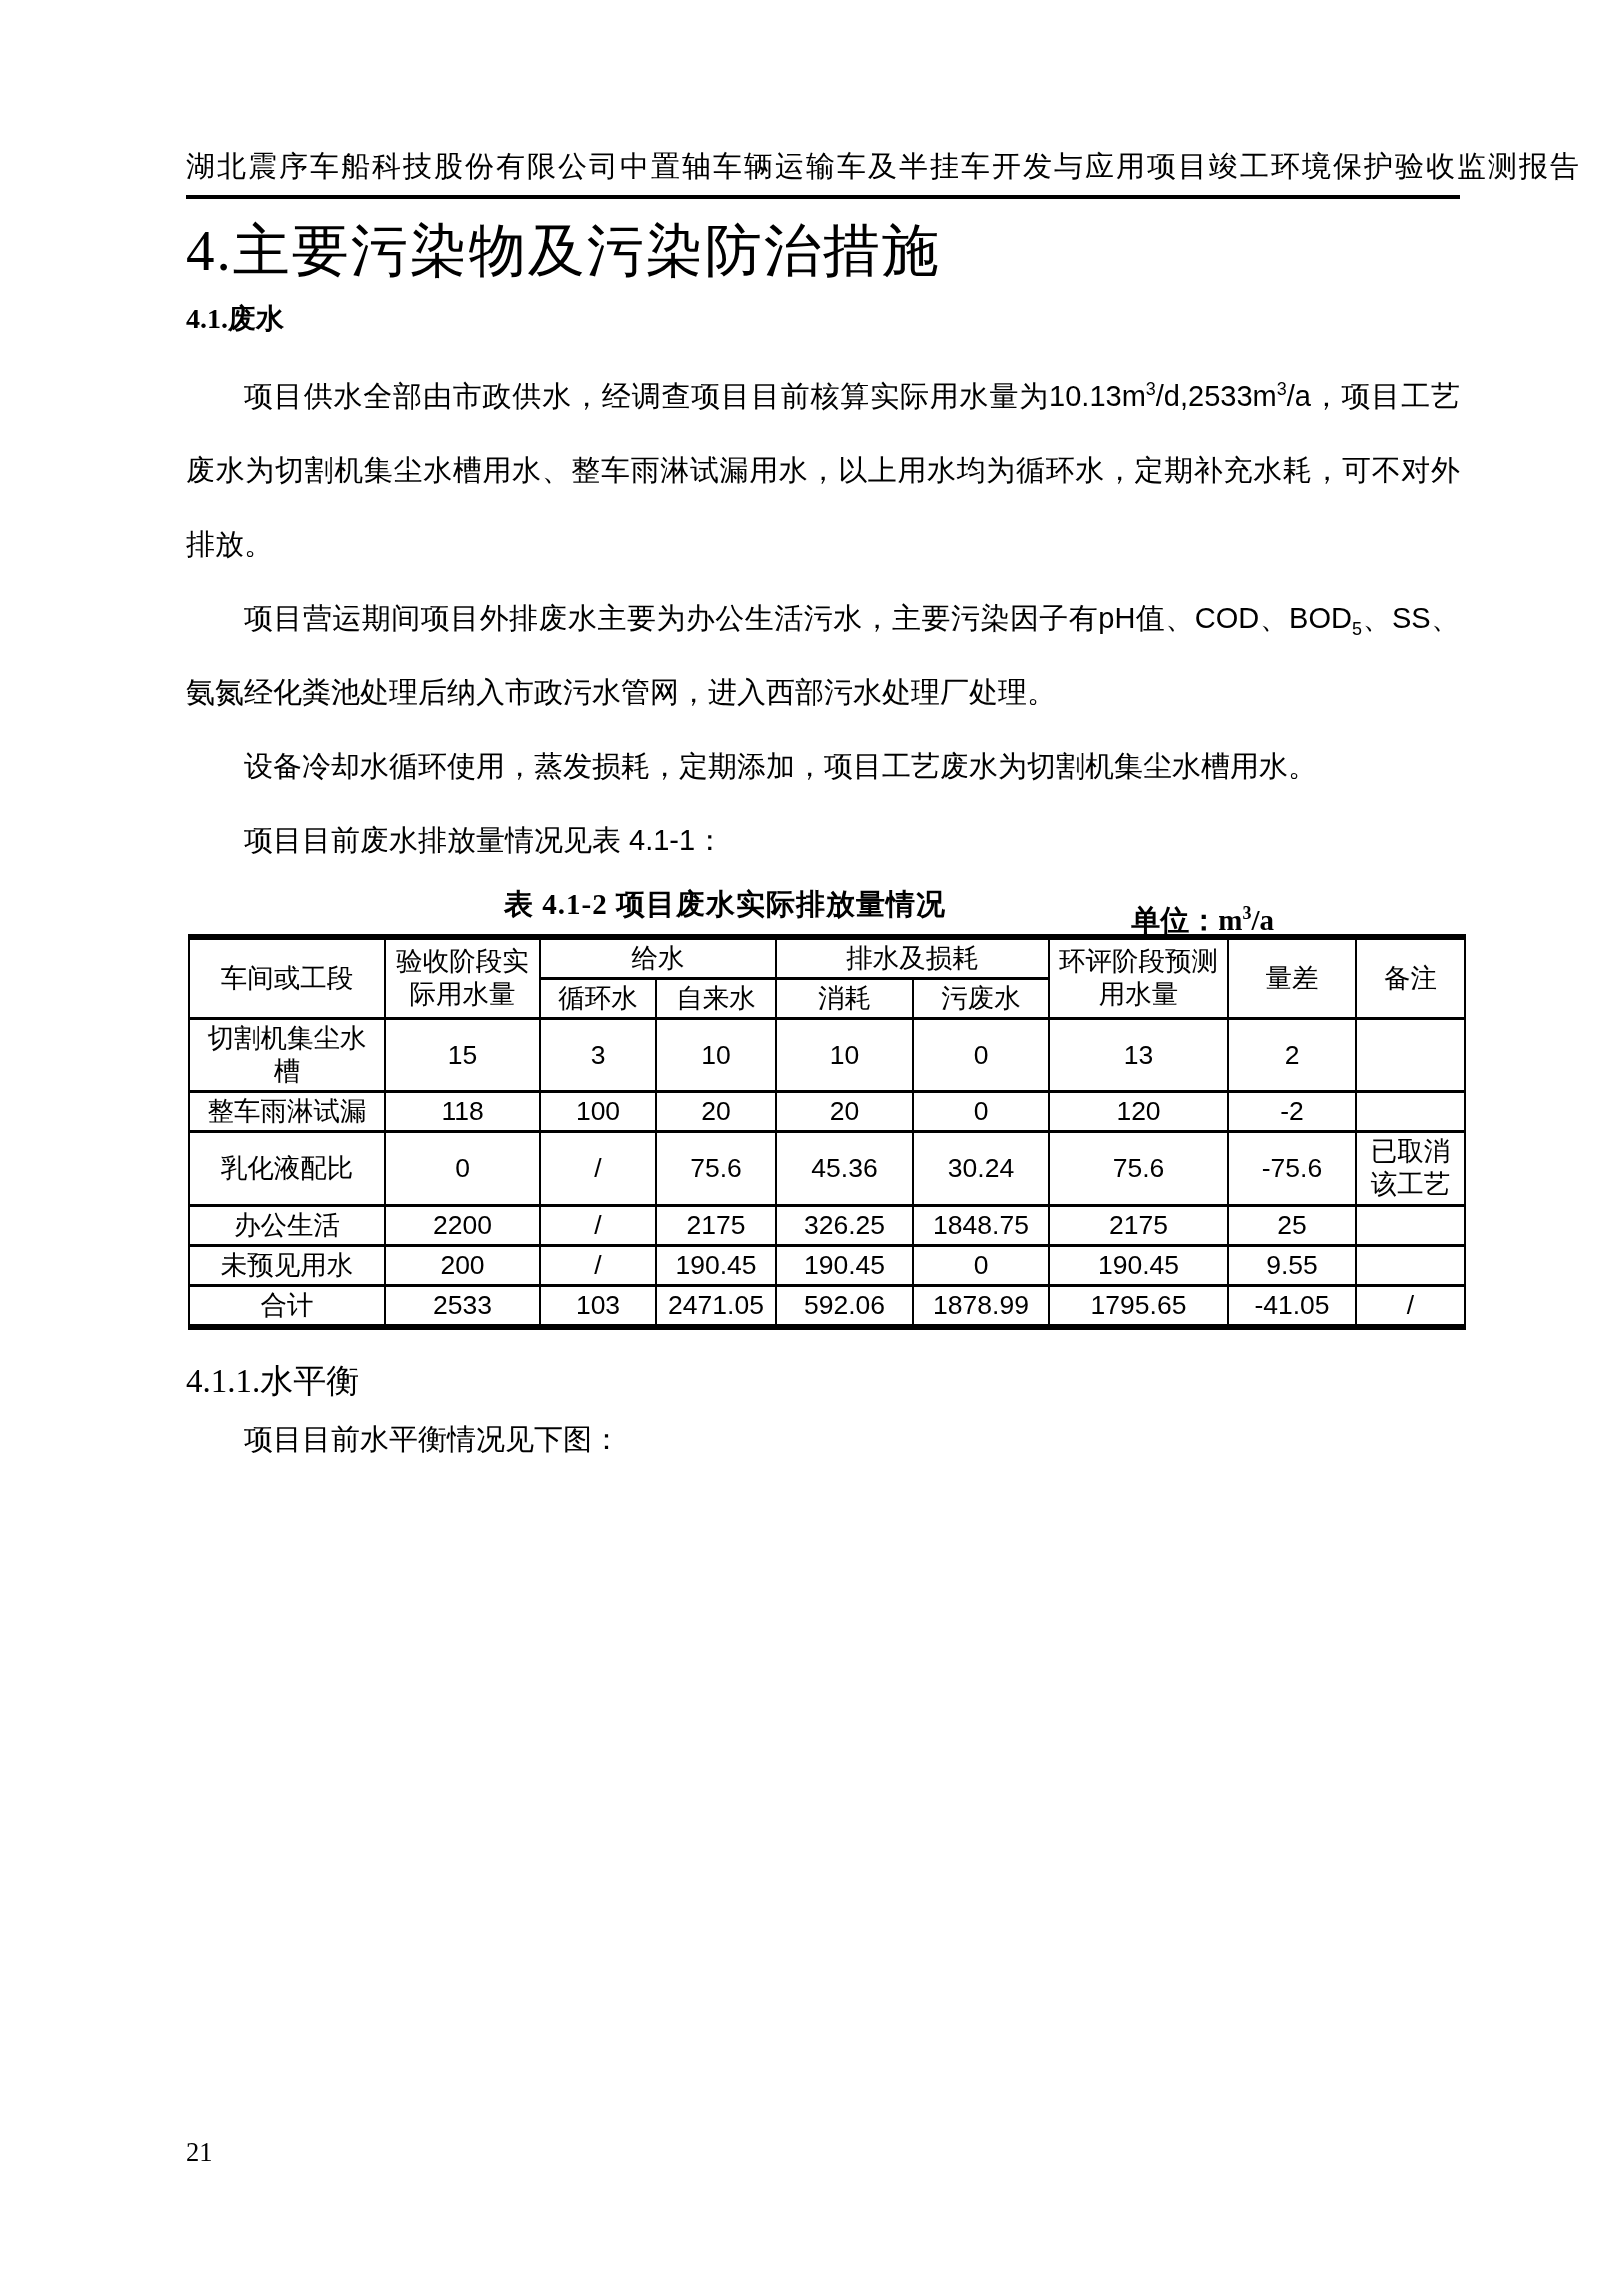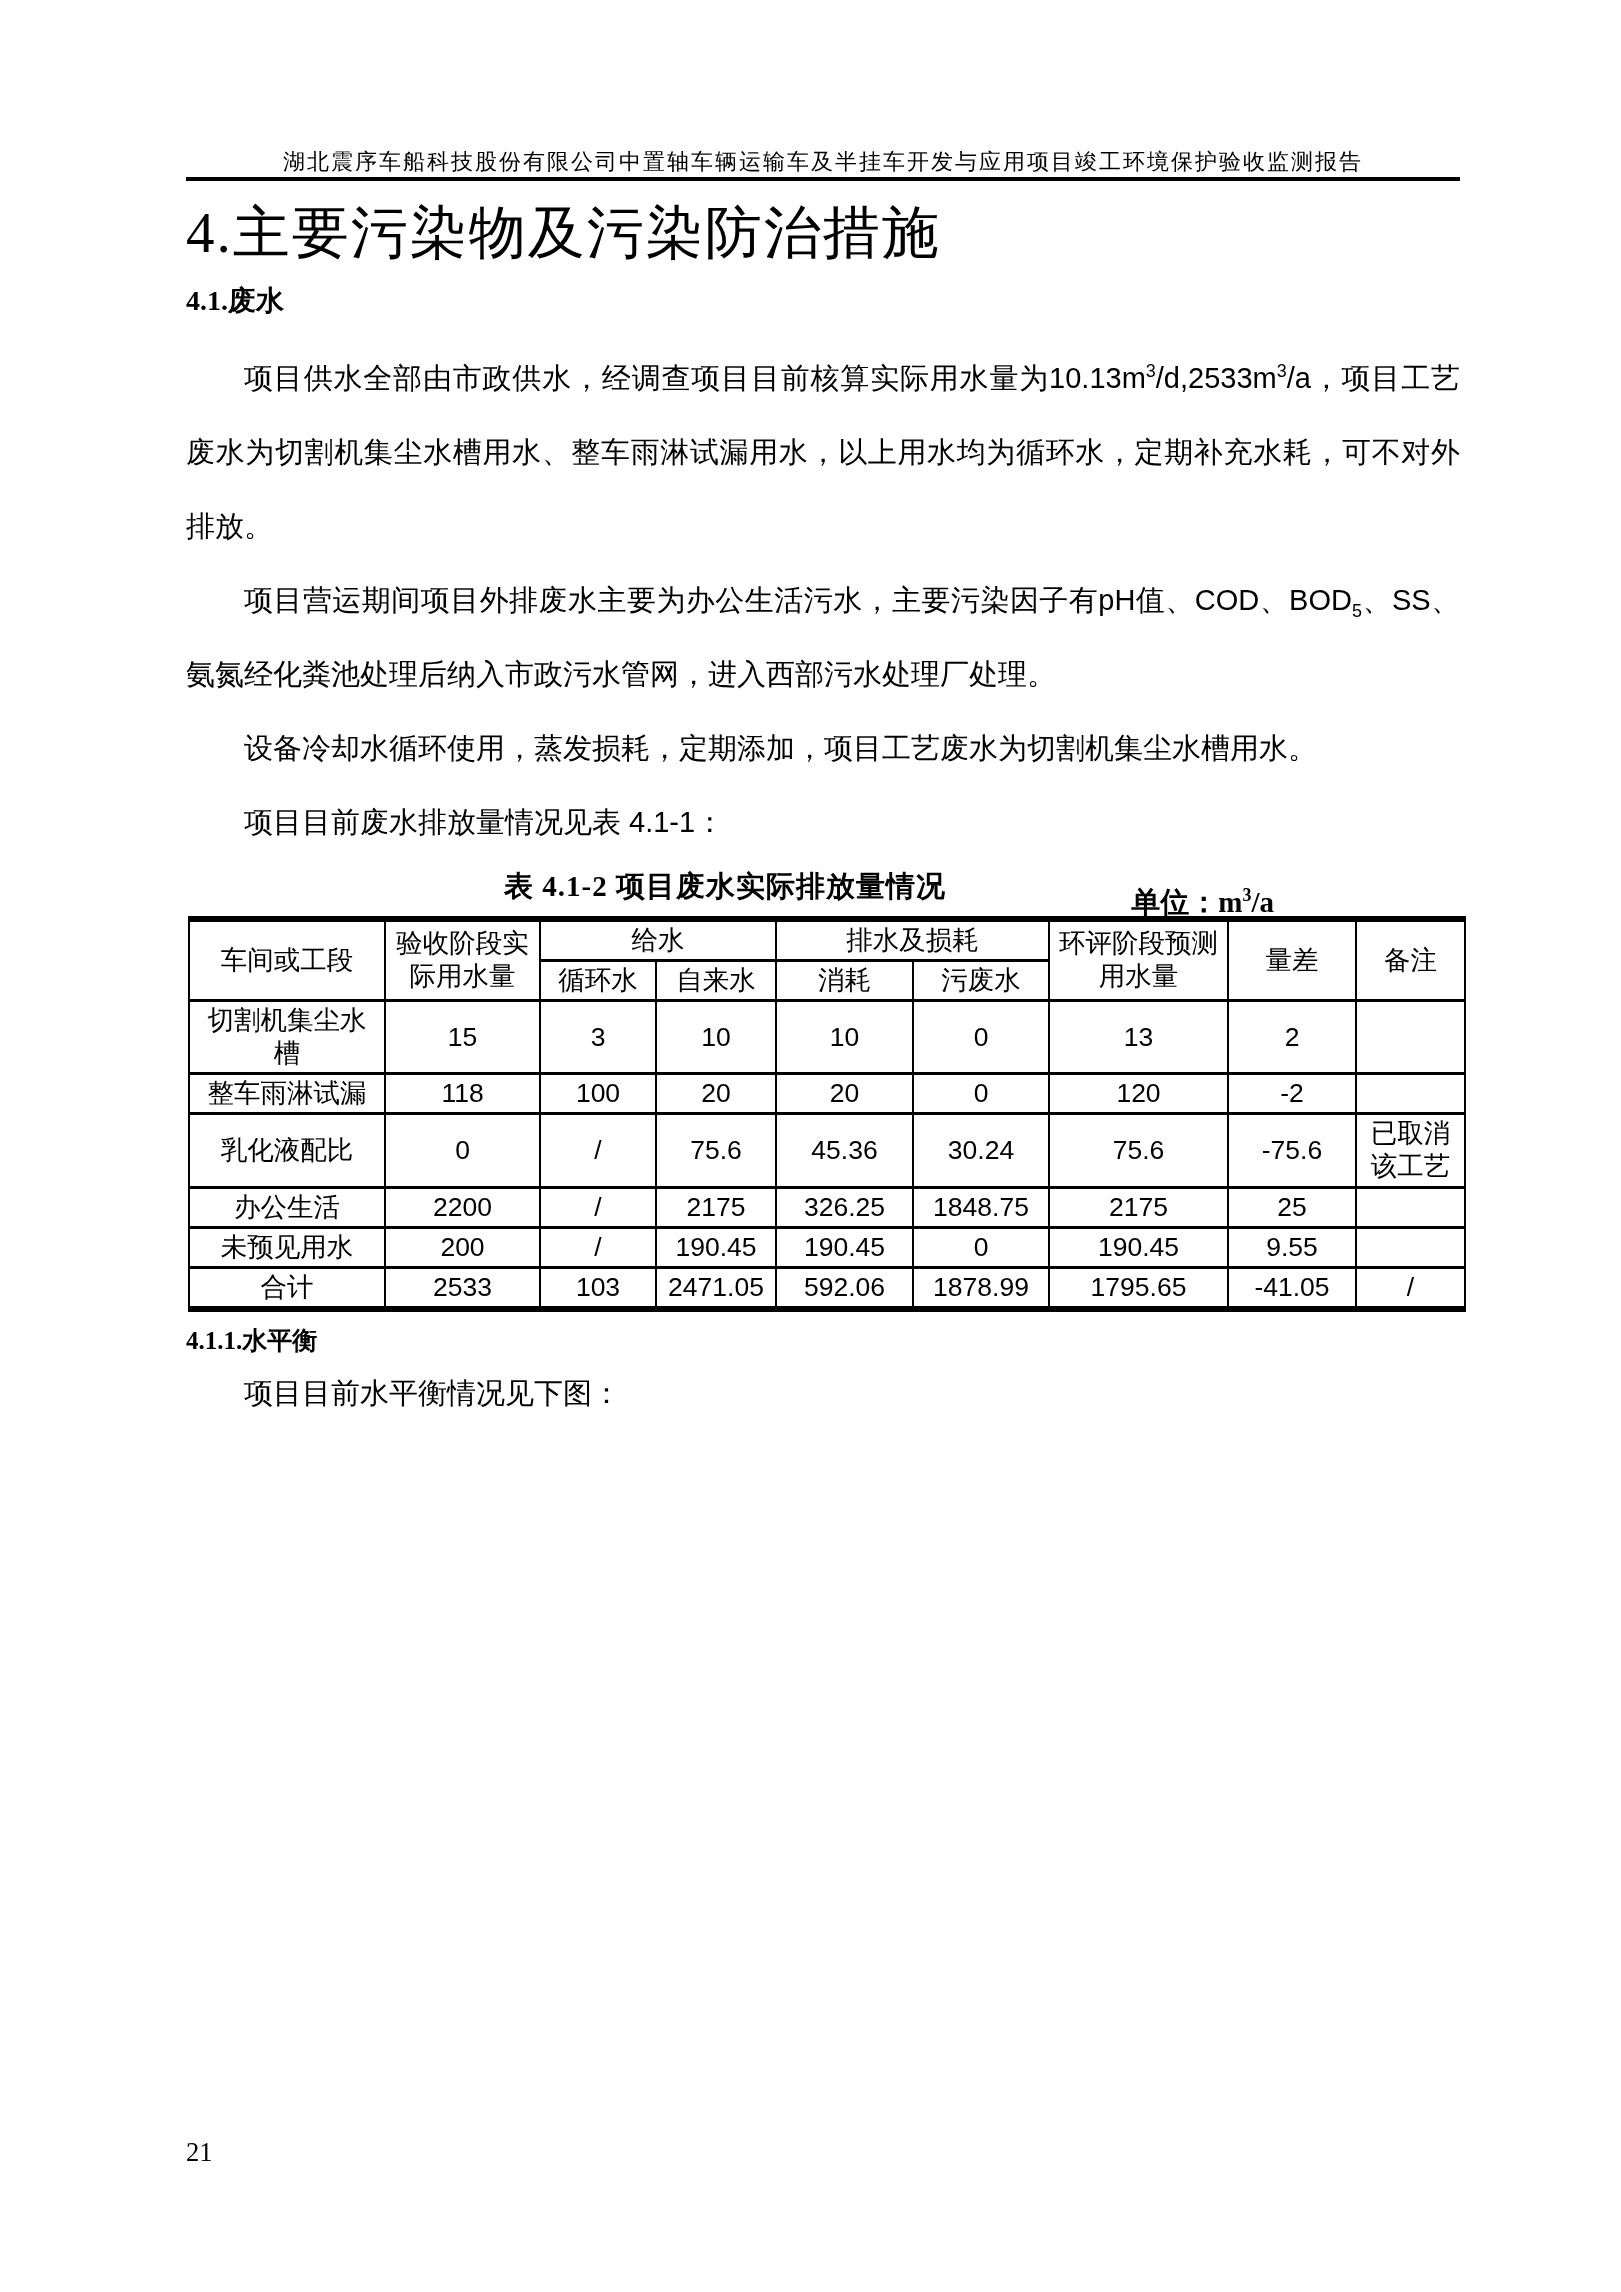--- a/index.html
+++ b/index.html
@@ -3,33 +3,33 @@
 <meta charset="utf-8">
 <style>
   html,body{margin:0;padding:0;background:#e8e8e8;}
   .page{
     width:1621px;height:2293px;background:#ffffff;position:relative;
     font-family:"Liberation Serif","DejaVu Serif",serif;color:#000;
     overflow:hidden;box-sizing:border-box;
   }
   .running-header{
     margin:147px 161px 0 186px;
-    font-size:22px;letter-spacing:2px;text-align:center;
-    padding-bottom:0;border-bottom:4.9px solid #000;
+    font-size:29px;letter-spacing:2px;text-align:center;
+    padding-bottom:8px;border-bottom:4.9px solid #000;
     white-space:nowrap;
   }
   h1.chapter{
     margin:15.7px 161px 0 186px;font-size:57px;font-weight:normal;
     letter-spacing:2px;line-height:1.25;
   }
   h2.section{
     margin:16px 161px 0 186px;font-size:28px;font-weight:bold;line-height:1.2;
   }
   h3.subsection{
-    margin:13px 161px 0 186px;font-size:25px;font-weight:bold;line-height:1.25;
+    margin:31px 161px 0 186px;font-size:33px;font-weight:normal;line-height:1.25;
   }
   p.body{
     margin:0 161px 0 186px;font-size:29px;line-height:74px;
     text-align:justify;text-indent:2em;
   }
   p.body.first{margin-top:23.5px;}
   .lat{font-family:"Liberation Sans","DejaVu Sans",sans-serif;}
   sup{font-size:0.62em;vertical-align:super;line-height:0;}
   sub{font-size:0.62em;vertical-align:sub;line-height:0;}
   .caption-row{

